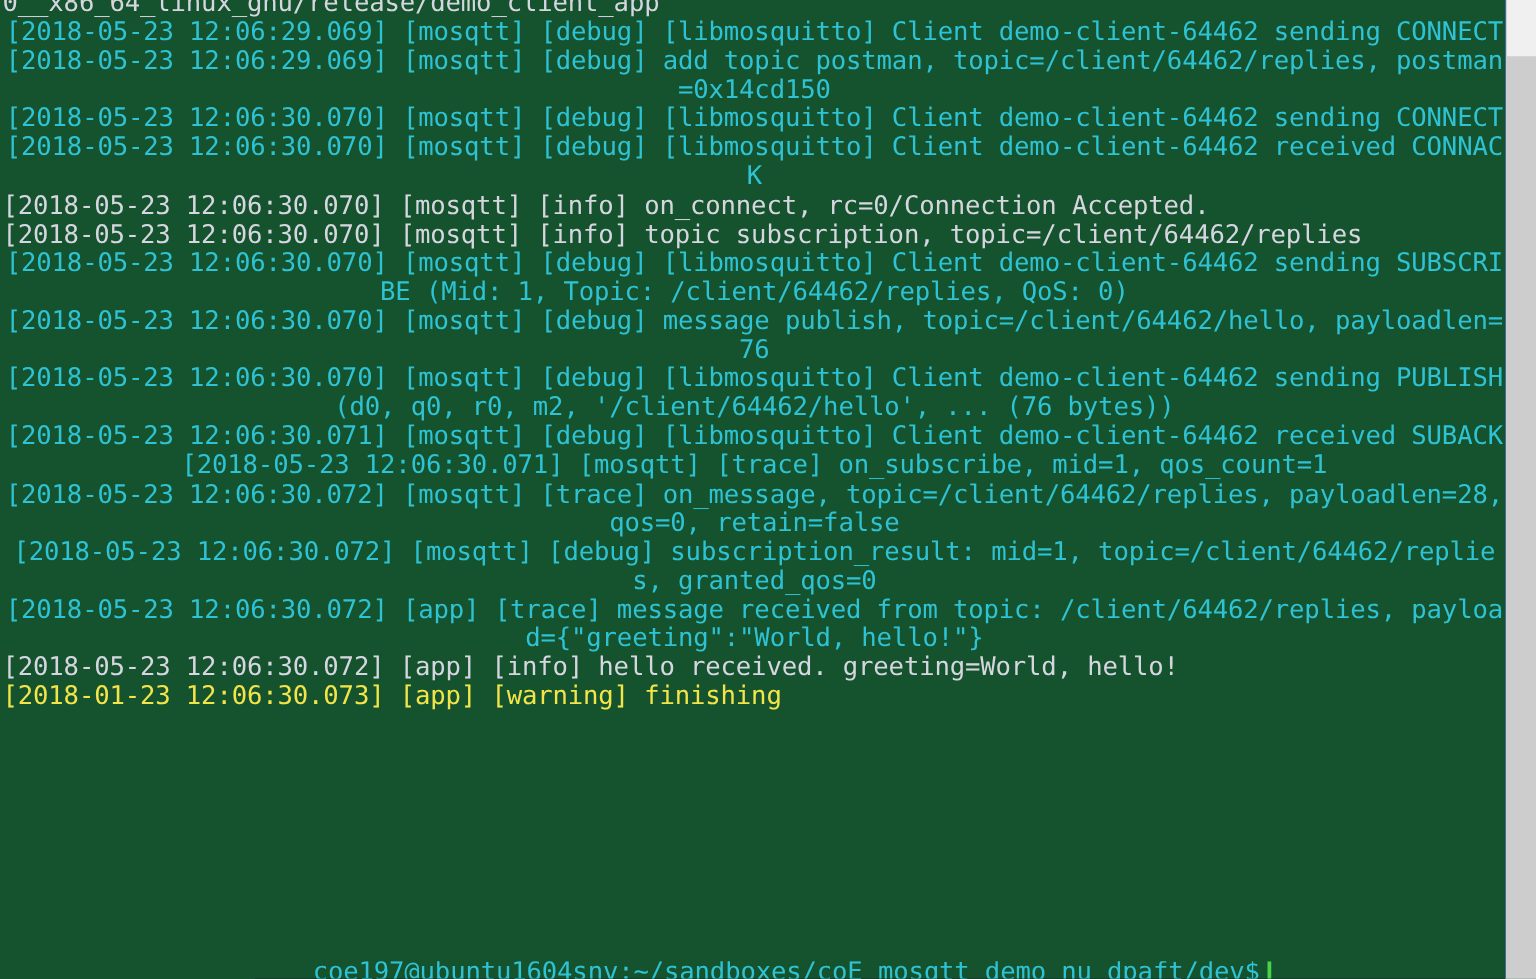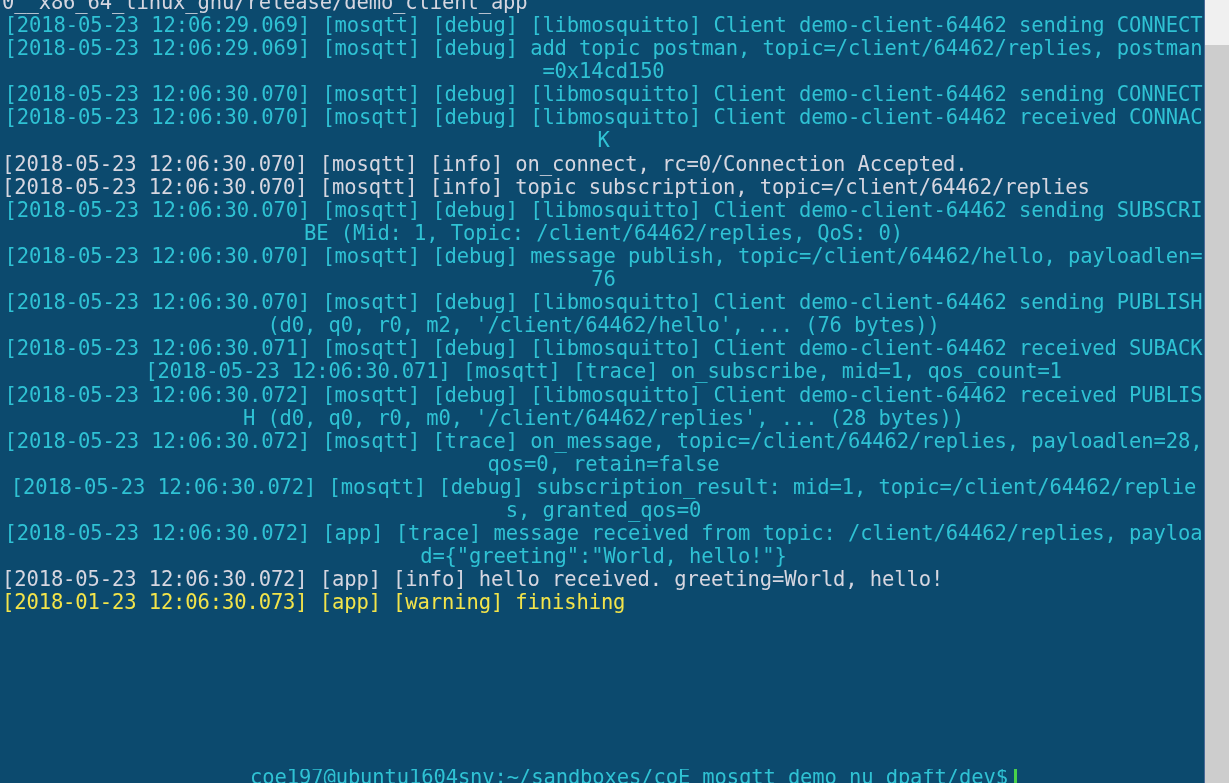--- a/index.html
+++ b/index.html
@@ -113,41 +113,40 @@
     left: 0;
     top: 45px;
     width: 24px;
     height: 738px;
     background: #cdcdcd;
   }
 </style>
 </head>
 <body>
 
-<div id="terminal" style="background: #0c4a6e;">
+<div id="terminal" style="background: #14532d;">
 
   <div id="screen">
 
     <div id="first-line-clip">
       <span class="line c-white">0__x86_64_linux_gnu/release/demo_client_app</span>
     </div>
 
     <div id="body-lines">
         <div class="line c-cyan">[2018-05-23 12:06:29.069] [mosqtt] [debug] [libmosquitto] Client demo-client-64462 sending CONNECT</div>
         <div class="line c-cyan">[2018-05-23 12:06:29.069] [mosqtt] [debug] add topic postman, topic=/client/64462/replies, postman=0x14cd150</div>
         <div class="line c-cyan">[2018-05-23 12:06:30.070] [mosqtt] [debug] [libmosquitto] Client demo-client-64462 sending CONNECT</div>
         <div class="line c-cyan">[2018-05-23 12:06:30.070] [mosqtt] [debug] [libmosquitto] Client demo-client-64462 received CONNACK</div>
         <div class="line c-white">[2018-05-23 12:06:30.070] [mosqtt] [info] on_connect, rc=0/Connection Accepted.</div>
         <div class="line c-white">[2018-05-23 12:06:30.070] [mosqtt] [info] topic subscription, topic=/client/64462/replies</div>
         <div class="line c-cyan">[2018-05-23 12:06:30.070] [mosqtt] [debug] [libmosquitto] Client demo-client-64462 sending SUBSCRIBE (Mid: 1, Topic: /client/64462/replies, QoS: 0)</div>
         <div class="line c-cyan">[2018-05-23 12:06:30.070] [mosqtt] [debug] message publish, topic=/client/64462/hello, payloadlen=76</div>
         <div class="line c-cyan">[2018-05-23 12:06:30.070] [mosqtt] [debug] [libmosquitto] Client demo-client-64462 sending PUBLISH (d0, q0, r0, m2, '/client/64462/hello', ... (76 bytes))</div>
         <div class="line c-cyan">[2018-05-23 12:06:30.071] [mosqtt] [debug] [libmosquitto] Client demo-client-64462 received SUBACK</div>
         <div class="line c-cyan">[2018-05-23 12:06:30.071] [mosqtt] [trace] on_subscribe, mid=1, qos_count=1</div>
-        <div class="line c-cyan">[2018-05-23 12:06:30.072] [mosqtt] [debug] [libmosquitto] Client demo-client-64462 received PUBLISH (d0, q0, r0, m0, '/client/64462/replies', ... (28 bytes))</div>
         <div class="line c-cyan">[2018-05-23 12:06:30.072] [mosqtt] [trace] on_message, topic=/client/64462/replies, payloadlen=28, qos=0, retain=false</div>
         <div class="line c-cyan">[2018-05-23 12:06:30.072] [mosqtt] [debug] subscription_result: mid=1, topic=/client/64462/replies, granted_qos=0</div>
         <div class="line c-cyan">[2018-05-23 12:06:30.072] [app] [trace] message received from topic: /client/64462/replies, payload={"greeting":"World, hello!"}</div>
         <div class="line c-white">[2018-05-23 12:06:30.072] [app] [info] hello received. greeting=World, hello!</div>
         <div class="line c-yellow">[2018-01-23 12:06:30.073] [app] [warning] finishing</div>
       </div>
 
     <div id="prompt-clip">
       <span class="line c-cyan"><span>coe197@ubuntu1604snv:~/sandboxes/coE_mosqtt_demo_nu_dpaft/dev$</span><span class="cursor-block"></span></span>
     </div>

